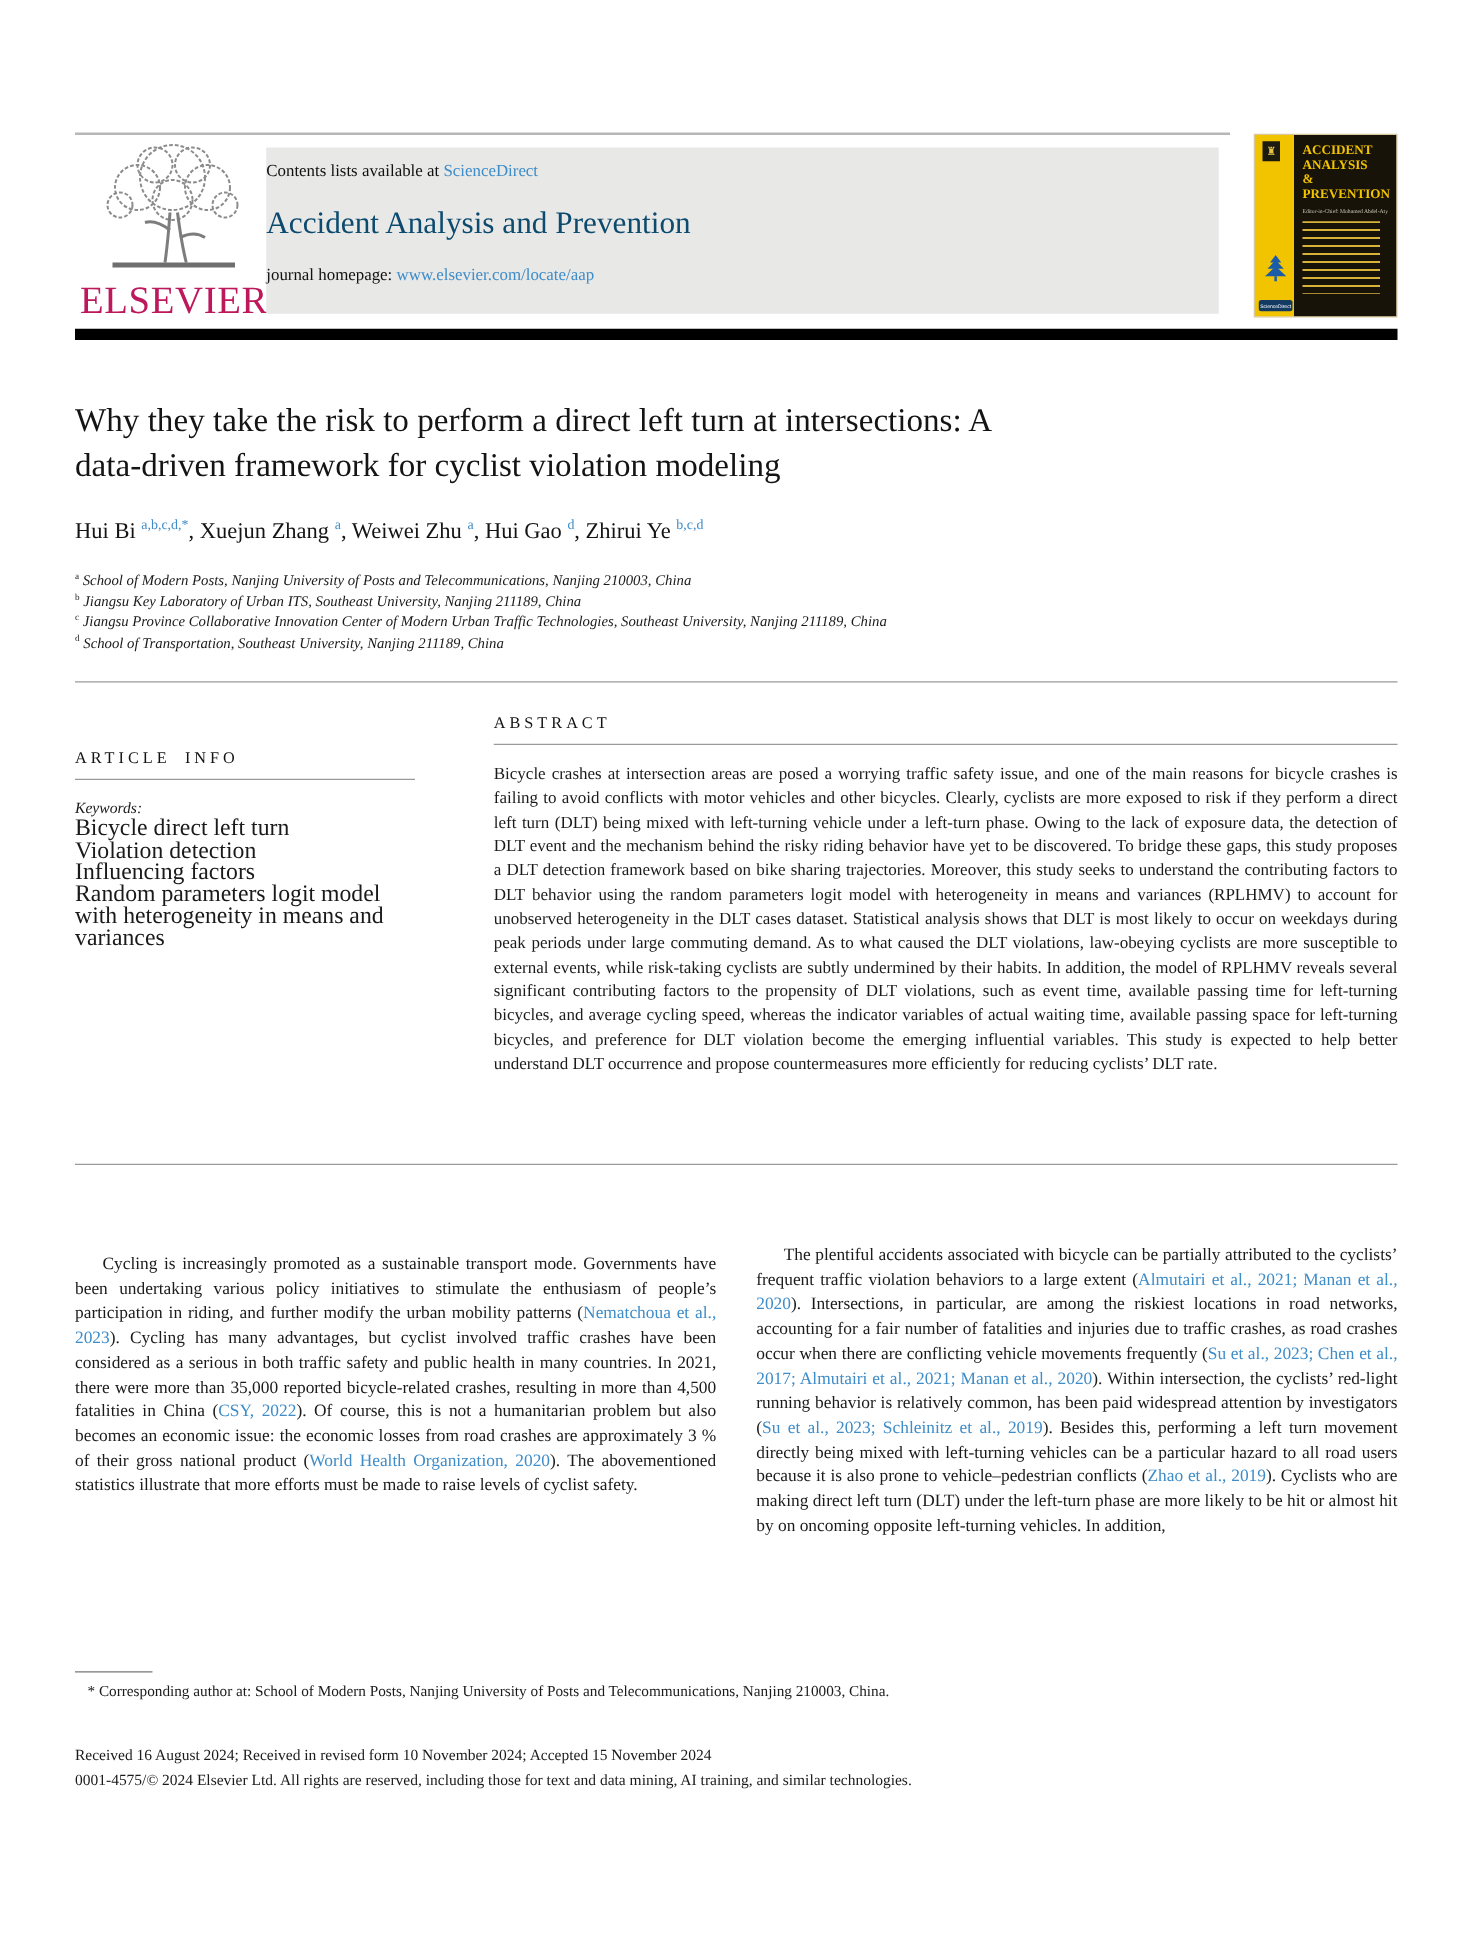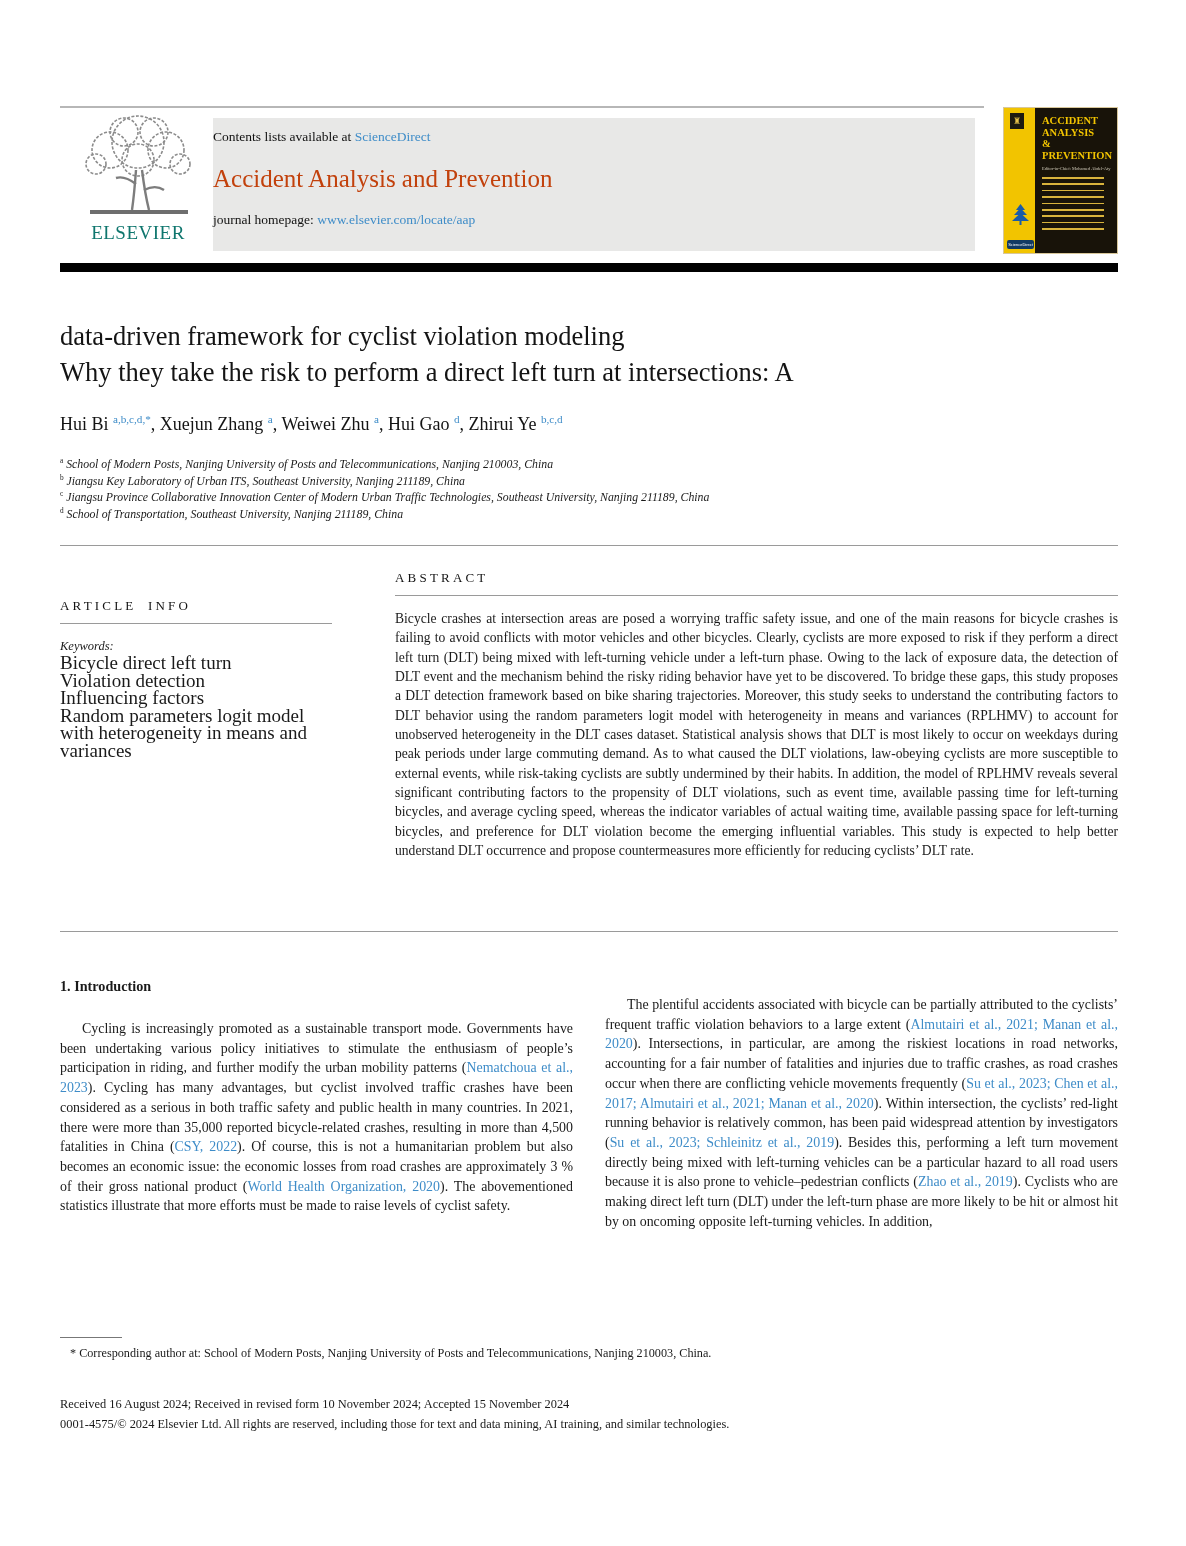--- a/index.html
+++ b/index.html
@@ -10,26 +10,26 @@
   sup{font-size:0.62em;line-height:0;}
   sup.lnk{color:#3e8cc8;}
 
   
   .head-cite{position:absolute;top:66px;left:0;width:100%;text-align:center;
              font-size:13.5px;color:#3a7dab;}
   .mast-rule{position:absolute;left:60px;top:106px;width:924px;height:2px;background:#b7b7b7;}
 
   .elsevier{position:absolute;left:64px;top:112px;width:148px;height:146px;text-align:center;}
   .elsevier svg{display:block;margin:0 auto;}
-  .elsevier-word{font-size:19px;color:#0f766e;letter-spacing:.5px;margin-top:-2px;}
+  .elsevier-word{font-size:31px;color:#be185d;letter-spacing:.5px;margin-top:-2px;}
 
   .banner{position:absolute;left:213px;top:118px;width:762px;height:133px;background:#e8e8e7;
           text-align:left;}
   .banner .contents{margin-top:11px;font-size:13.5px;color:#111;}
-  .banner .jtitle{margin-top:20px;font-size:25px;color:#c2410c;}
+  .banner .jtitle{margin-top:20px;font-size:25px;color:#0c4a6e;}
   .banner .homepage{margin-top:19px;font-size:13.5px;color:#111;}
 
   
   .cover{position:absolute;left:1003px;top:107px;width:115px;height:147px;display:flex;
          border:1px solid #d8c79a;box-sizing:border-box;}
   .cover-yellow{width:33px;background:#f2c400;position:relative;}
   .mini-logo{position:absolute;top:5px;left:6px;width:14px;height:16px;background:#1d1a10;
              color:#e8c34a;font-size:9px;line-height:16px;text-align:center;}
   .cover-tree{position:absolute;bottom:26px;left:4px;}
   .cover-badge{position:absolute;bottom:4px;left:3px;width:27px;height:9px;background:#123a63;
@@ -133,22 +133,22 @@
         <div>PREVENTION</div>
       </div>
       <div class="cover-editor">Editor-in-Chief: Mohamed Abdel-Aty</div>
       <div class="cover-lines"></div>
     </div>
   </div>
 
   <div class="black-bar"></div>
 
   <div class="title">
+    <div>Why they take the risk to perform a direct left turn at intersections: A</div>
     <div>data-driven framework for cyclist violation modeling</div>
-    <div>Why they take the risk to perform a direct left turn at intersections: A</div>
   </div>
 
   <div class="authors"><span>Hui Bi </span><sup class="lnk">a,b,c,d,*</sup><span>, Xuejun Zhang </span><sup class="lnk">a</sup><span>, Weiwei Zhu </span><sup class="lnk">a</sup><span>, Hui Gao </span><sup class="lnk">d</sup><span>, Zhirui Ye </span><sup class="lnk">b,c,d</sup></div>
 
   <div class="affils">
     <div><sup>a</sup><span class="aff-text"> School of Modern Posts, Nanjing University of Posts and Telecommunications, Nanjing 210003, China</span></div>
     <div><sup>b</sup><span class="aff-text"> Jiangsu Key Laboratory of Urban ITS, Southeast University, Nanjing 211189, China</span></div>
     <div><sup>c</sup><span class="aff-text"> Jiangsu Province Collaborative Innovation Center of Modern Urban Traffic Technologies, Southeast University, Nanjing 211189, China</span></div>
     <div><sup>d</sup><span class="aff-text"> School of Transportation, Southeast University, Nanjing 211189, China</span></div>
   </div>
@@ -168,21 +168,20 @@
   <div class="abstract">
     <div class="colhead">ABSTRACT</div>
     <div class="colhead-rule"></div>
     <div class="abs-text">Bicycle crashes at intersection areas are posed a worrying traffic safety issue, and one of the main reasons for bicycle crashes is failing to avoid conflicts with motor vehicles and other bicycles. Clearly, cyclists are more exposed to risk if they perform a direct left turn (DLT) being mixed with left-turning vehicle under a left-turn phase. Owing to the lack of exposure data, the detection of DLT event and the mechanism behind the risky riding behavior have yet to be discovered. To bridge these gaps, this study proposes a DLT detection framework based on bike sharing trajectories. Moreover, this study seeks to understand the contributing factors to DLT behavior using the random parameters logit model with heterogeneity in means and variances (RPLHMV) to account for unobserved heterogeneity in the DLT cases dataset. Statistical analysis shows that DLT is most likely to occur on weekdays during peak periods under large commuting demand. As to what caused the DLT violations, law-obeying cyclists are more susceptible to external events, while risk-taking cyclists are subtly undermined by their habits. In addition, the model of RPLHMV reveals several significant contributing factors to the propensity of DLT violations, such as event time, available passing time for left-turning bicycles, and average cycling speed, whereas the indicator variables of actual waiting time, available passing space for left-turning bicycles, and preference for DLT violation become the emerging influential variables. This study is expected to help better understand DLT occurrence and propose countermeasures more efficiently for reducing cyclists’ DLT rate.</div>
   </div>
 
   <div class="rule-mid"></div>
 
   <div class="intro">
     <div class="col col-l">
-      <h3>1. Introduction</h3>
       <p><span>Cycling is increasingly promoted as a sustainable transport mode. Governments have been undertaking various policy initiatives to stimulate the enthusiasm of people’s participation in riding, and further modify the urban mobility patterns (</span><span class="lnk">Nematchoua et al., 2023</span><span>). Cycling has many advantages, but cyclist involved traffic crashes have been considered as a serious in both traffic safety and public health in many countries. In 2021, there were more than 35,000 reported bicycle-related crashes, resulting in more than 4,500 fatalities in China (</span><span class="lnk">CSY, 2022</span><span>). Of course, this is not a humanitarian problem but also becomes an economic issue: the economic losses from road crashes are approximately 3 % of their gross national product (</span><span class="lnk">World Health Organization, 2020</span><span>). The abovementioned statistics illustrate that more efforts must be made to raise levels of cyclist safety.</span></p>
     </div>
     <div class="col col-r">
       <p><span>The plentiful accidents associated with bicycle can be partially attributed to the cyclists’ frequent traffic violation behaviors to a large extent (</span><span class="lnk">Almutairi et al., 2021; Manan et al., 2020</span><span>). Intersections, in particular, are among the riskiest locations in road networks, accounting for a fair number of fatalities and injuries due to traffic crashes, as road crashes occur when there are conflicting vehicle movements frequently (</span><span class="lnk">Su et al., 2023; Chen et al., 2017; Almutairi et al., 2021; Manan et al., 2020</span><span>). Within intersection, the cyclists’ red-light running behavior is relatively common, has been paid widespread attention by investigators (</span><span class="lnk">Su et al., 2023; Schleinitz et al., 2019</span><span>). Besides this, performing a left turn movement directly being mixed with left-turning vehicles can be a particular hazard to all road users because it is also prone to vehicle–pedestrian conflicts (</span><span class="lnk">Zhao et al., 2019</span><span>). Cyclists who are making direct left turn (DLT) under the left-turn phase are more likely to be hit or almost hit by on oncoming opposite left-turning vehicles. In addition,</span></p>
     </div>
   </div>
 
   <div class="fn-rule"></div>
   <div class="fn">
     <div class="l1">* Corresponding author at: School of Modern Posts, Nanjing University of Posts and Telecommunications, Nanjing 210003, China.</div>

